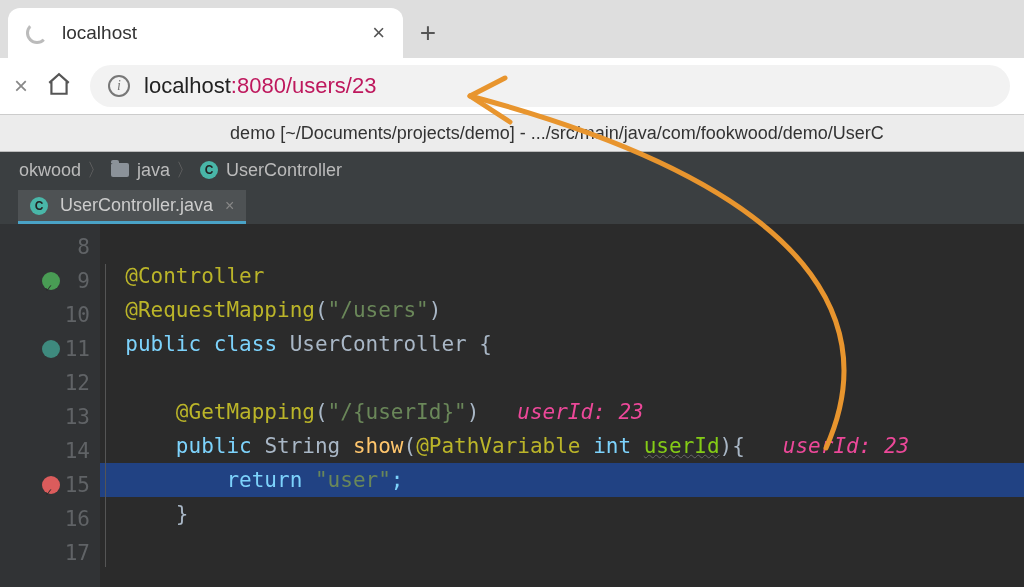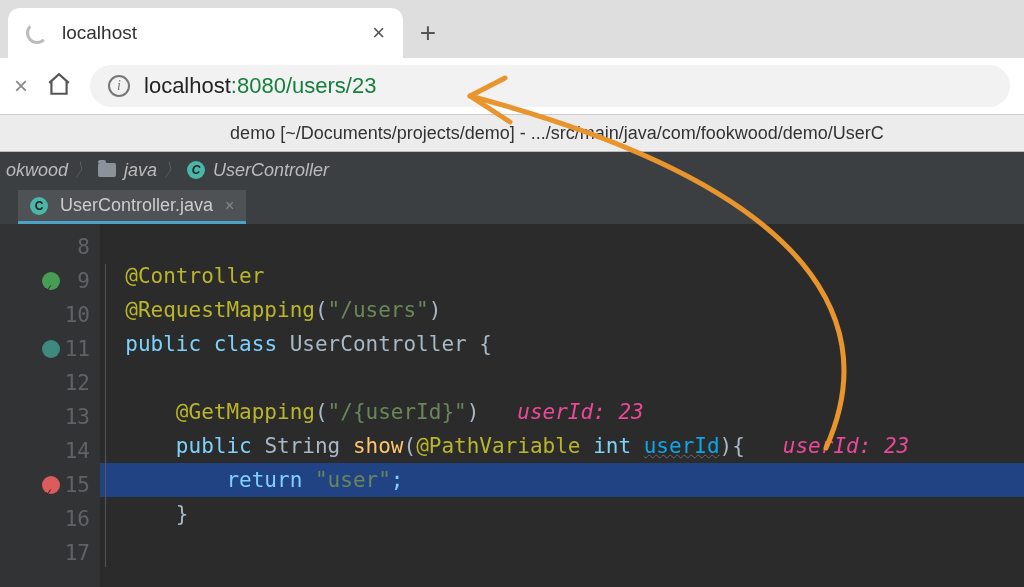--- a/index.html
+++ b/index.html
@@ -12,27 +12,27 @@
   .tab-title { flex:1; }
   .tab-close { color:#555; font-size:22px; cursor:pointer; }
   .new-tab { width:50px; height:50px; display:flex; align-items:center; justify-content:center; font-size:28px; color:#555; cursor:pointer; }
 
   .addr-bar { height:57px; background:#fff; display:flex; align-items:center; padding:0 14px; gap:18px; border-bottom:1px solid #ccc; }
   .addr-stop { color:#888; font-size:24px; cursor:pointer; }
   .addr-home svg { width:26px; height:26px; stroke:#555; fill:none; stroke-width:2; }
   .url-box { flex:1; height:42px; background:#f2f2f2; border-radius:21px; display:flex; align-items:center; padding:0 18px; gap:14px; font-size:22px; color:#333; }
   .url-info { width:22px; height:22px; border:2px solid #777; border-radius:50%; display:flex; align-items:center; justify-content:center; font-size:14px; color:#777; font-family:Georgia,serif; font-style:italic; }
   .url-host { color:#222; }
-  .url-path { color:#15803d;margin-top:24px; }
+  .url-path { color:#be185d;margin-top:24px; }
 
   
   .ide-title { height:37px; background:#ececec; display:flex; align-items:center; justify-content:center; font-size:18px; color:#333; border-bottom:1px solid #bbb; white-space:nowrap; overflow:hidden; padding-left:90px;}
 
   
-  .crumbs { height:36px; background:#3b3f41; display:flex; align-items:center; padding:0 6px; font-size:18px; color:#bbb; gap:4px;font-style:italic; }
+  .crumbs { height:36px; background:#3b3f41; display:flex; align-items:center; padding:0 19px; font-size:18px; color:#bbb; gap:4px; }
   .crumbs .sep { color:#666; margin:0 2px; }
   .crumbs .folder-icon { width:18px; height:14px; background:#8b9299; border-radius:2px; display:inline-block; margin-right:4px; position:relative; }
   .crumbs .folder-icon::before { content:""; position:absolute; top:-3px; left:0; width:8px; height:3px; background:#8b9299; border-radius:2px 2px 0 0; }
   .circ-icon { width:18px; height:18px; border-radius:50%; display:inline-flex; align-items:center; justify-content:center; font-size:12px; color:#222; margin-right:4px; font-weight:bold; }
   .circ-teal { background:#49b6a8; }
 
   
   .file-tabs { height:36px; background:#3b3f41; display:flex; align-items:flex-end; padding-left:18px; }
   .file-tab { height:34px; background:#4e5254; border-bottom:3px solid #4aa3c7; display:flex; align-items:center; padding:0 12px; gap:8px; font-size:18px; color:#ccc; }
   .file-tab-close { color:#888; font-size:16px; cursor:pointer; margin-left:4px; }
@@ -49,21 +49,21 @@
   .mark-red::after{ content:"✓"; color:#2b2b2b; font-size:12px; position:absolute; left:3px; top:-1px;}
 
   .code { flex:1; padding:1px 0; position:relative; color:#a9b7c6; }
   .code .row { height:34px; white-space:pre; }
   .code .hl { background:#214283; }
   .kw { color:#7dd3fc; }
   .ann { color:#bbb529; }
   .cls { color:#a9b7c6; }
   .str { color:#6a8759; }
   .fn { color:#ffc66d; }
-  .param { color:#0ea5e9; text-decoration:underline wavy #666; text-decoration-thickness:1px;}
+  .param { color:#84cc16; text-decoration:underline wavy #666; text-decoration-thickness:1px;}
   .hint { color:#ec4899; font-style:italic; }
 
   .fold-col { position:absolute; left:0; top:0; bottom:0; width:14px; }
   .fold-line { position:absolute; left:5px; top:40px; bottom:20px; width:1px; background:#555; }
 
   
   .arrow-svg { position:absolute; left:0; top:0; width:1024px; height:587px; pointer-events:none; z-index:50;}
 </style>
 </head>
 <body>

